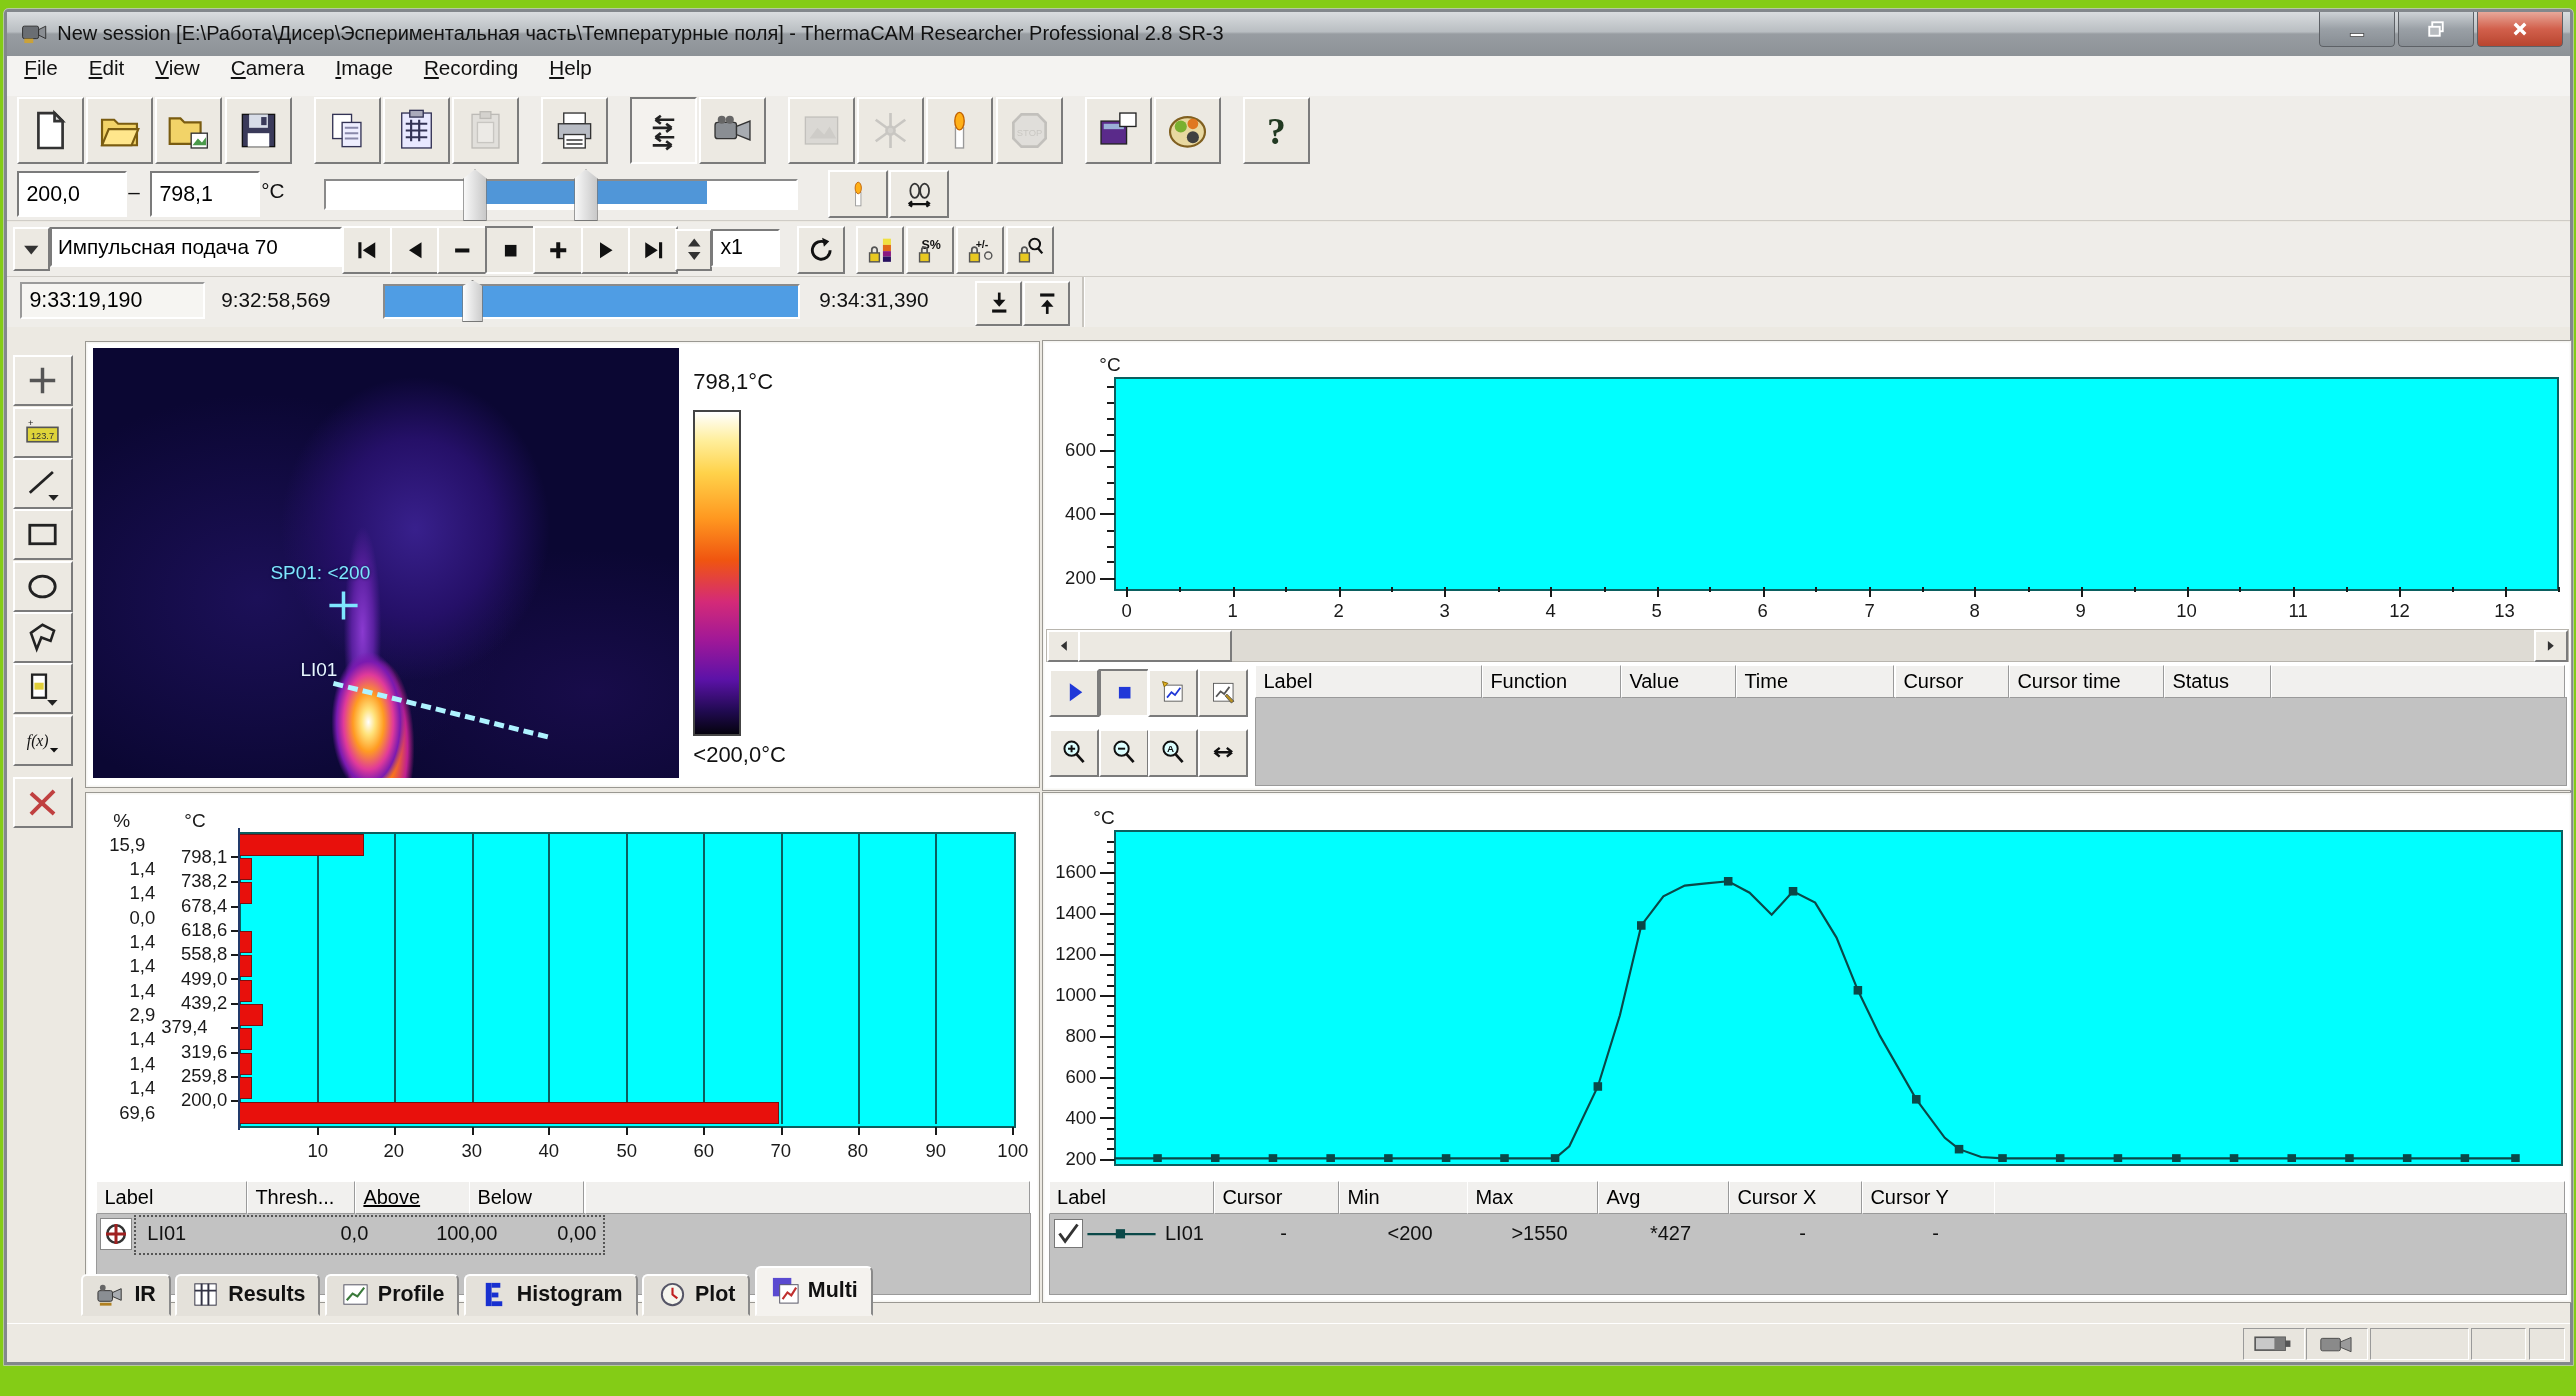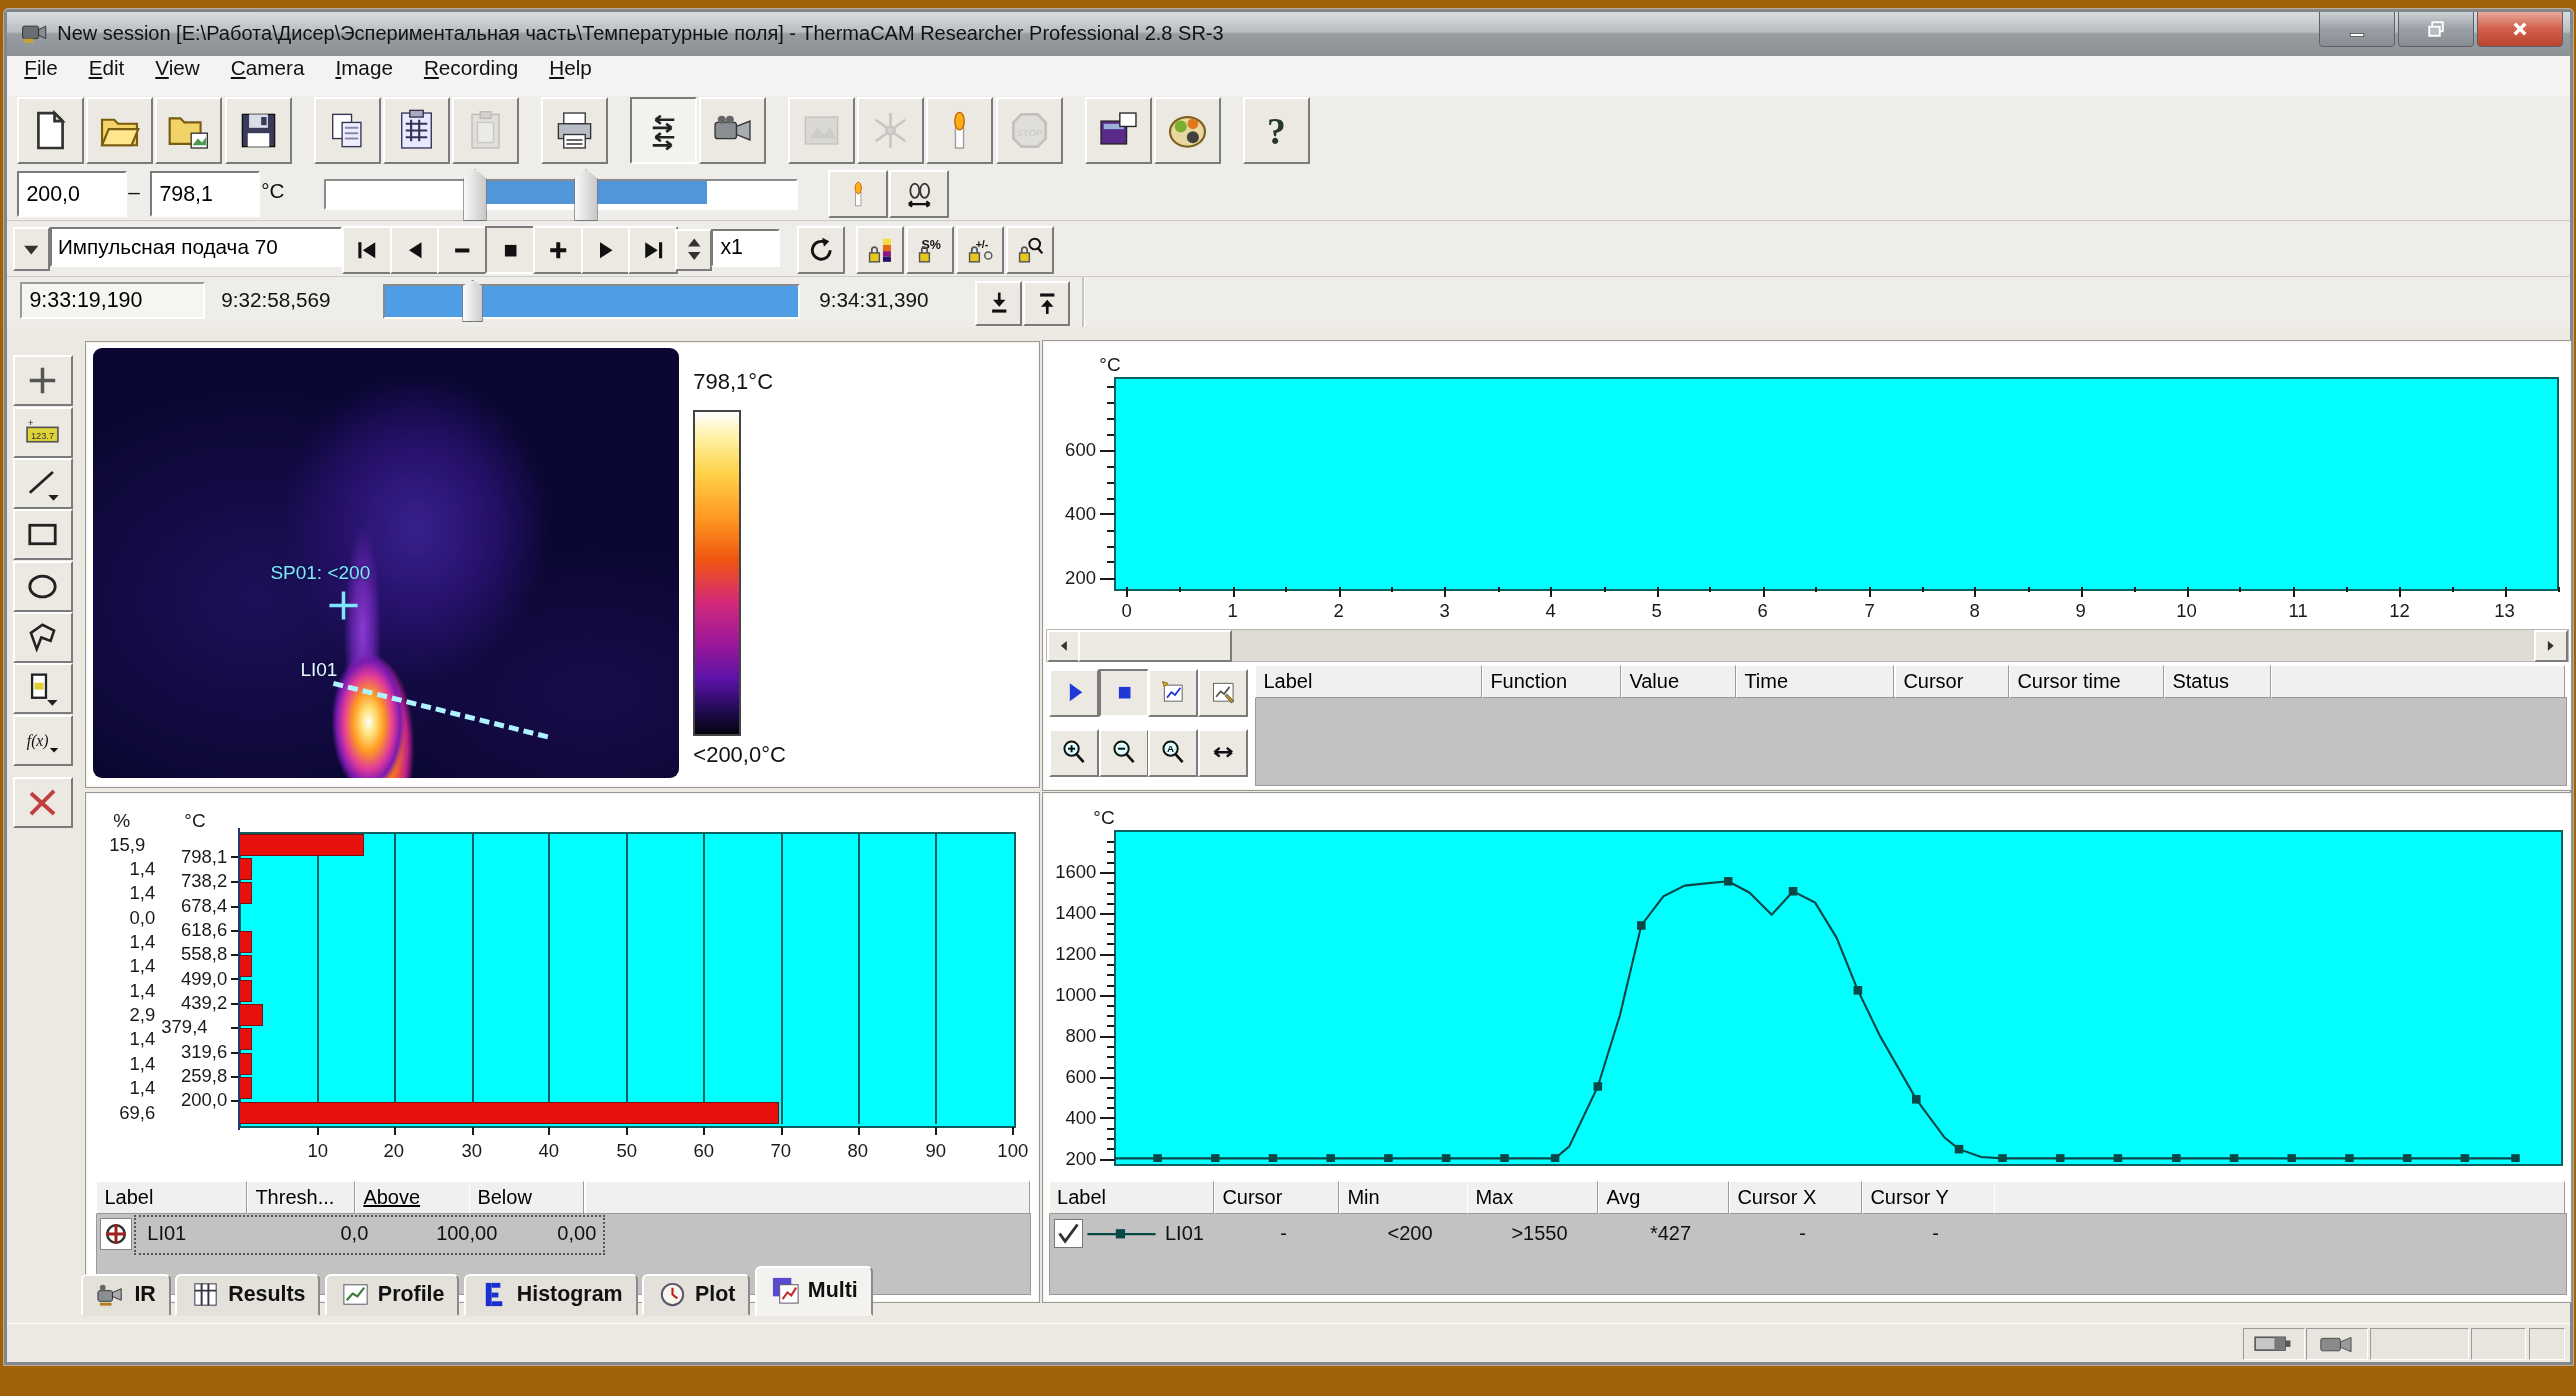--- a/index.html
+++ b/index.html
@@ -1,16 +1,16 @@
 <!DOCTYPE html>
 <html style="font-size:11.4px"><head>
 <meta charset="utf-8">
 <style>
   html,body{margin:0;padding:0;background:#fff;font-family:"Liberation Sans",sans-serif;}
-  #stage{position:relative;width:2576px;height:1397px;background:#a16207;overflow:hidden;}
+  #stage{position:relative;width:2576px;height:1397px;background:#84cc16;overflow:hidden;}
   #window{position:absolute;left:4.3px;top:8.6px;width:2563px;height:1350px;background:#ece9e2;border:3.6px solid #82878c;border-radius:4.3px 4.3px 0 0;box-shadow:0 0 0 0.7px #c8cacd;}
   
   #titlebar{position:absolute;left:0;top:0;right:0;height:44px;background:linear-gradient(#d9dcdf,#b9bec2 45%,#989da2 50%,#8d9297);display:flex;align-items:center;}
   #titlebar .app-icon{width:28.5px;height:28.5px;margin:0 10px 0 11.4px;}
   #title-text{font-size:20px;color:#111;white-space:nowrap;overflow:hidden;}
   #win-btns{position:absolute;right:7.1px;top:0;height:36px;display:flex;}
   .winbtn{width:74px;height:34px;border:1.4px solid #5d6166;border-top:none;display:flex;align-items:center;justify-content:center;color:#fff;font-size:21.4px;background:linear-gradient(#cdd2d6,#9aa0a6 50%,#878d93);border-radius:0 0 4.3px 4.3px;margin-left:2.9px;}
   .winbtn.close{width:84px;background:linear-gradient(#e8a89a,#d2604c 50%,#b8452f);}
   .winbtn svg{width:24px;height:24px;}
   
@@ -47,21 +47,21 @@
   #workspace{position:absolute;left:0;top:315px;right:0;bottom:40px;background:#ece9e2;}
   .panel{position:absolute;background:#fff;border:1.4px solid #9a9892;box-shadow:inset 0 0 0 1.4px #f6f5f2;}
   
   #thermal{position:absolute;left:7.1px;top:5.7px;width:586px;height:430px;overflow:hidden;background:
     radial-gradient(43px 82px at 47% 87%, #ffffff 0%, #ffe27a 16%, #ff9b22 36%, #e03a9a 58%, #7a1ab0 74%, rgba(30,10,80,0) 86%),
     radial-gradient(39px 100px at 49% 93%, #ffd24a 0%, #ff7b12 40%, #c02090 70%, rgba(30,10,80,0) 88%),
     radial-gradient(24px 135px at 46% 66%, #8a3ad0 0%, #5a20a0 45%, rgba(30,10,80,0) 78%),
     radial-gradient(164px 185px at 55% 42%, #38208c 0%, #251068 48%, rgba(20,8,60,0) 82%),
     radial-gradient(342px 271px at 28% 58%, #1c1058 0%, rgba(16,8,56,0) 75%),
     radial-gradient(299px 178px at 85% 80%, #180c4a 0%, rgba(12,6,40,0) 80%),
-    #0b0733; border-radius: 9px;}
+    #0b0733;}
   .ir-note{position:absolute;font-size:19px;color:#7ee6ff;text-shadow:0 0 2.9px #013;}
   #scale-grad{position:absolute;left:607px;top:68px;width:44px;height:322px;border:2.1px solid #444;background:linear-gradient(#ffffff,#ffee9a 9%,#ffd24a 19%,#ff9820 33%,#f05510 46%,#d42a78 59%,#a01898 71%,#5c12a8 83%,#200a50 93%,#05030e);}
   .scale-lbl{position:absolute;font-size:22px;color:#111;}
   
   .cyan-plot{position:absolute;background:#00ffff;border:2.9px solid #0b6060;}
   .tick{position:absolute;background:#1a1a1a;}
   .ticklbl{position:absolute;font-size:18.5px;color:#1a1a1a;}
   .gridv{position:absolute;width:1.4px;background:#0b5f5f;}
   .hbar{position:absolute;background:#e8100c;border:1.4px solid #7a1010;}
   .hdrcell{position:absolute;height:33px;background:#f1f0ee;border:1.4px solid;border-color:#ffffff #9a9a9a #9a9a9a #ffffff;font-size:20px;display:flex;align-items:center;padding-left:7.1px;box-sizing:border-box;}

